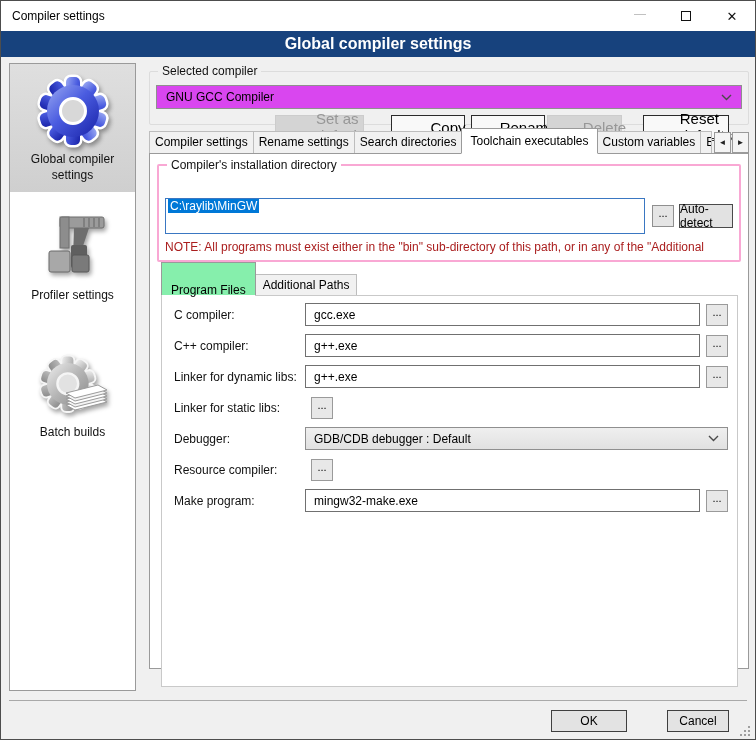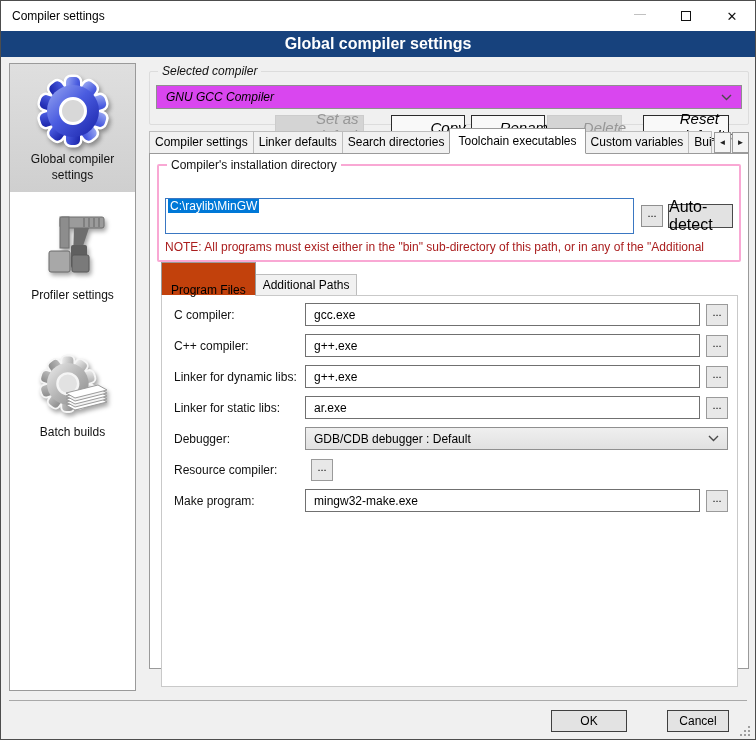--- a/index.html
+++ b/index.html
@@ -27,21 +27,21 @@
   .sb-item + .sb-item { margin-top:8px; }
   .sb-item.last { margin-top:24px; }
   .sb-icon { display:block; margin:4px auto 4px; filter:drop-shadow(2px 3px 2px rgba(0,0,0,0.35)); }
 
   
   .main { position:absolute; left:148px; top:6px; width:600px; }
 
   .group { position:relative; border:1px solid #dcdcdc; border-radius:2px; }
   .glabel { position:absolute; top:-8px; left:8px; background:#f0f0f0; padding:0 4px; font-size:12px; color:#111; }
 
-  .compiler-group { margin-top:8px; padding:13px 6px 6px; height:54px;font-style:italic; }
+  .compiler-group { margin-top:8px; padding:13px 6px 6px; height:54px; }
   .combo { height:24px; background:#d946ef; border:1px solid #8f8f8f; display:flex; align-items:center; padding:0 9px; font-size:12px; }
   .combo .chev, .fselect .chev { margin-left:auto; flex:none; }
 
   .btnrow { display:flex; margin-top:6px; }
   .btn { height:24px; font-size:15px; display:flex; align-items:center; justify-content:center; background:#f9f9f9; border:1px solid #2b2b2b; color:#000;padding-left:40px; }
   .btn.disabled { background:#d4d4d4; color:#979797; border:1px solid #cccccc; }
   .b-setdef { margin-left:119px; width:89px; }
   .b-copy   { margin-left:27px;  width:74px; }
   .b-rename { margin-left:6px;   width:74px; }
   .b-delete { margin-left:2px;   width:75px; }
@@ -58,29 +58,29 @@
   .arrow-btn + .arrow-btn { margin-left:1px; }
 
   
   .tabpanel { background:#fff; border:1px solid #9a9a9a; height:516px; padding:0 7px; position:relative; z-index:1; }
   .group-on-white .glabel { background:#fff; }
   .install-group { margin-top:10px; padding:32px 6px 6px; border:2px solid #f9a8d4; }
   .path-row { display:flex; align-items:center; }
   .path-input { flex:1; height:36px; border:1px solid #3a77c2; background:#fff; display:flex; align-items:flex-start; padding:0 2px; font-size:12px; overflow:hidden; }
   .sel-text { background:#0078d7; color:#fff; padding:0 2px; white-space:nowrap; }
   .browse-btn { flex:none; width:22px; height:22px; margin-left:7px; background:#e5e5e5; border:1px solid #8f8f8f; font-size:11px; display:flex; align-items:flex-start; justify-content:center; line-height:14px; }
-  .autodetect-btn { flex:none; margin-left:5px; width:65px; height:24px; background:#e2e2e2; border:1px solid #4a4a4a; font-size:16px; display:flex; align-items:center; justify-content:center; }
+  .autodetect-btn { flex:none; margin-left:5px; width:54px; height:24px; background:#e2e2e2; border:1px solid #4a4a4a; font-size:12px; display:flex; align-items:center; justify-content:center; }
   .note { color:#aa1e1e; font-size:12px; margin-top:6px; white-space:nowrap; overflow:hidden; }
 
   
   .subnb { margin:9px 3px 0 4px; }
   .subtabs { display:flex; align-items:flex-end; height:24px; position:relative; z-index:2; }
   .subtab { background:#f1f1f1; border:1px solid #bdbdbd; border-bottom:none; height:21px; line-height:20px; padding:0 7px; font-size:12px; }
   .subtab + .subtab { margin-left:-1px; }
-  .subtab.active { background:#c2410c; border:1px solid #9a9a9a; border-bottom:1px solid #fff; height:24px; line-height:23px; padding:16px 9px; margin-bottom:-1px; z-index:3; position:relative; }
+  .subtab.active { background:#86efac; border:1px solid #9a9a9a; border-bottom:1px solid #fff; height:24px; line-height:23px; padding:16px 9px; margin-bottom:-1px; z-index:3; position:relative; }
   .subpage { border:1px solid #c9c9c9; background:#fff; height:392px; padding-top:7px; }
 
   .frow { display:flex; align-items:center; margin:0 9px 8px 12px; height:23px; }
   .flabel { width:131px; font-size:12px; color:#111; flex:none; }
   .finput { flex:1; height:23px; border:1px solid #707070; background:#fff; display:flex; align-items:center; padding:0 8px; font-size:12px; }
   .frow .browse-btn { width:22px; height:22px; margin-left:6px; border:1px solid #9a9a9a; background:#e8e8e8; }
   .fselect { flex:1; height:23px; border:1px solid #8f8f8f; background:linear-gradient(#efefef,#e1e1e1); display:flex; align-items:center; padding:0 8px; font-size:12px; }
 
   
   .footer-sep { position:absolute; left:8px; right:8px; bottom:40px; border-top:1px solid #a9a9a9; }
@@ -194,21 +194,21 @@
           <div class="btn disabled b-setdef">Set as default</div>
           <div class="btn b-copy">Copy</div>
           <div class="btn b-rename">Rename</div>
           <div class="btn disabled b-delete">Delete</div>
           <div class="btn b-reset">Reset defaults</div>
         </div>
       </div>
 
       <div class="tabstrip">
         <div class="tab">Compiler settings</div>
-        <div class="tab">Linker defaults</div>
+        <div class="tab">Rename settings</div>
         <div class="tab">Search directories</div>
         <div class="tab active">Toolchain executables</div>
         <div class="tab">Custom variables</div>
         <div class="tab clip">Build o</div>
         <div class="tab-arrows">
           <div class="arrow-btn">
               <span>◄</span>
             </div>
           <div class="arrow-btn">
               <span>►</span>
@@ -250,21 +250,20 @@
             </div>
 
             <div class="frow">
               <span class="flabel">Linker for dynamic libs:</span>
               <div class="finput">g++.exe</div>
               <div class="browse-btn">...</div>
             </div>
 
             <div class="frow">
               <span class="flabel">Linker for static libs:</span>
-              <div class="finput">ar.exe</div>
               <div class="browse-btn">...</div>
             </div>
 
             <div class="frow">
               <span class="flabel">Debugger:</span>
               <div class="fselect">
                 <span>GDB/CDB debugger : Default</span>
                 <svg class="chev" width="11" height="7" viewBox="0 0 11 7">
                   <polyline points="1,1 5.5,5.5 10,1" fill="none" stroke="#4a4a4a" stroke-width="1.4"></polyline>
                 </svg>

